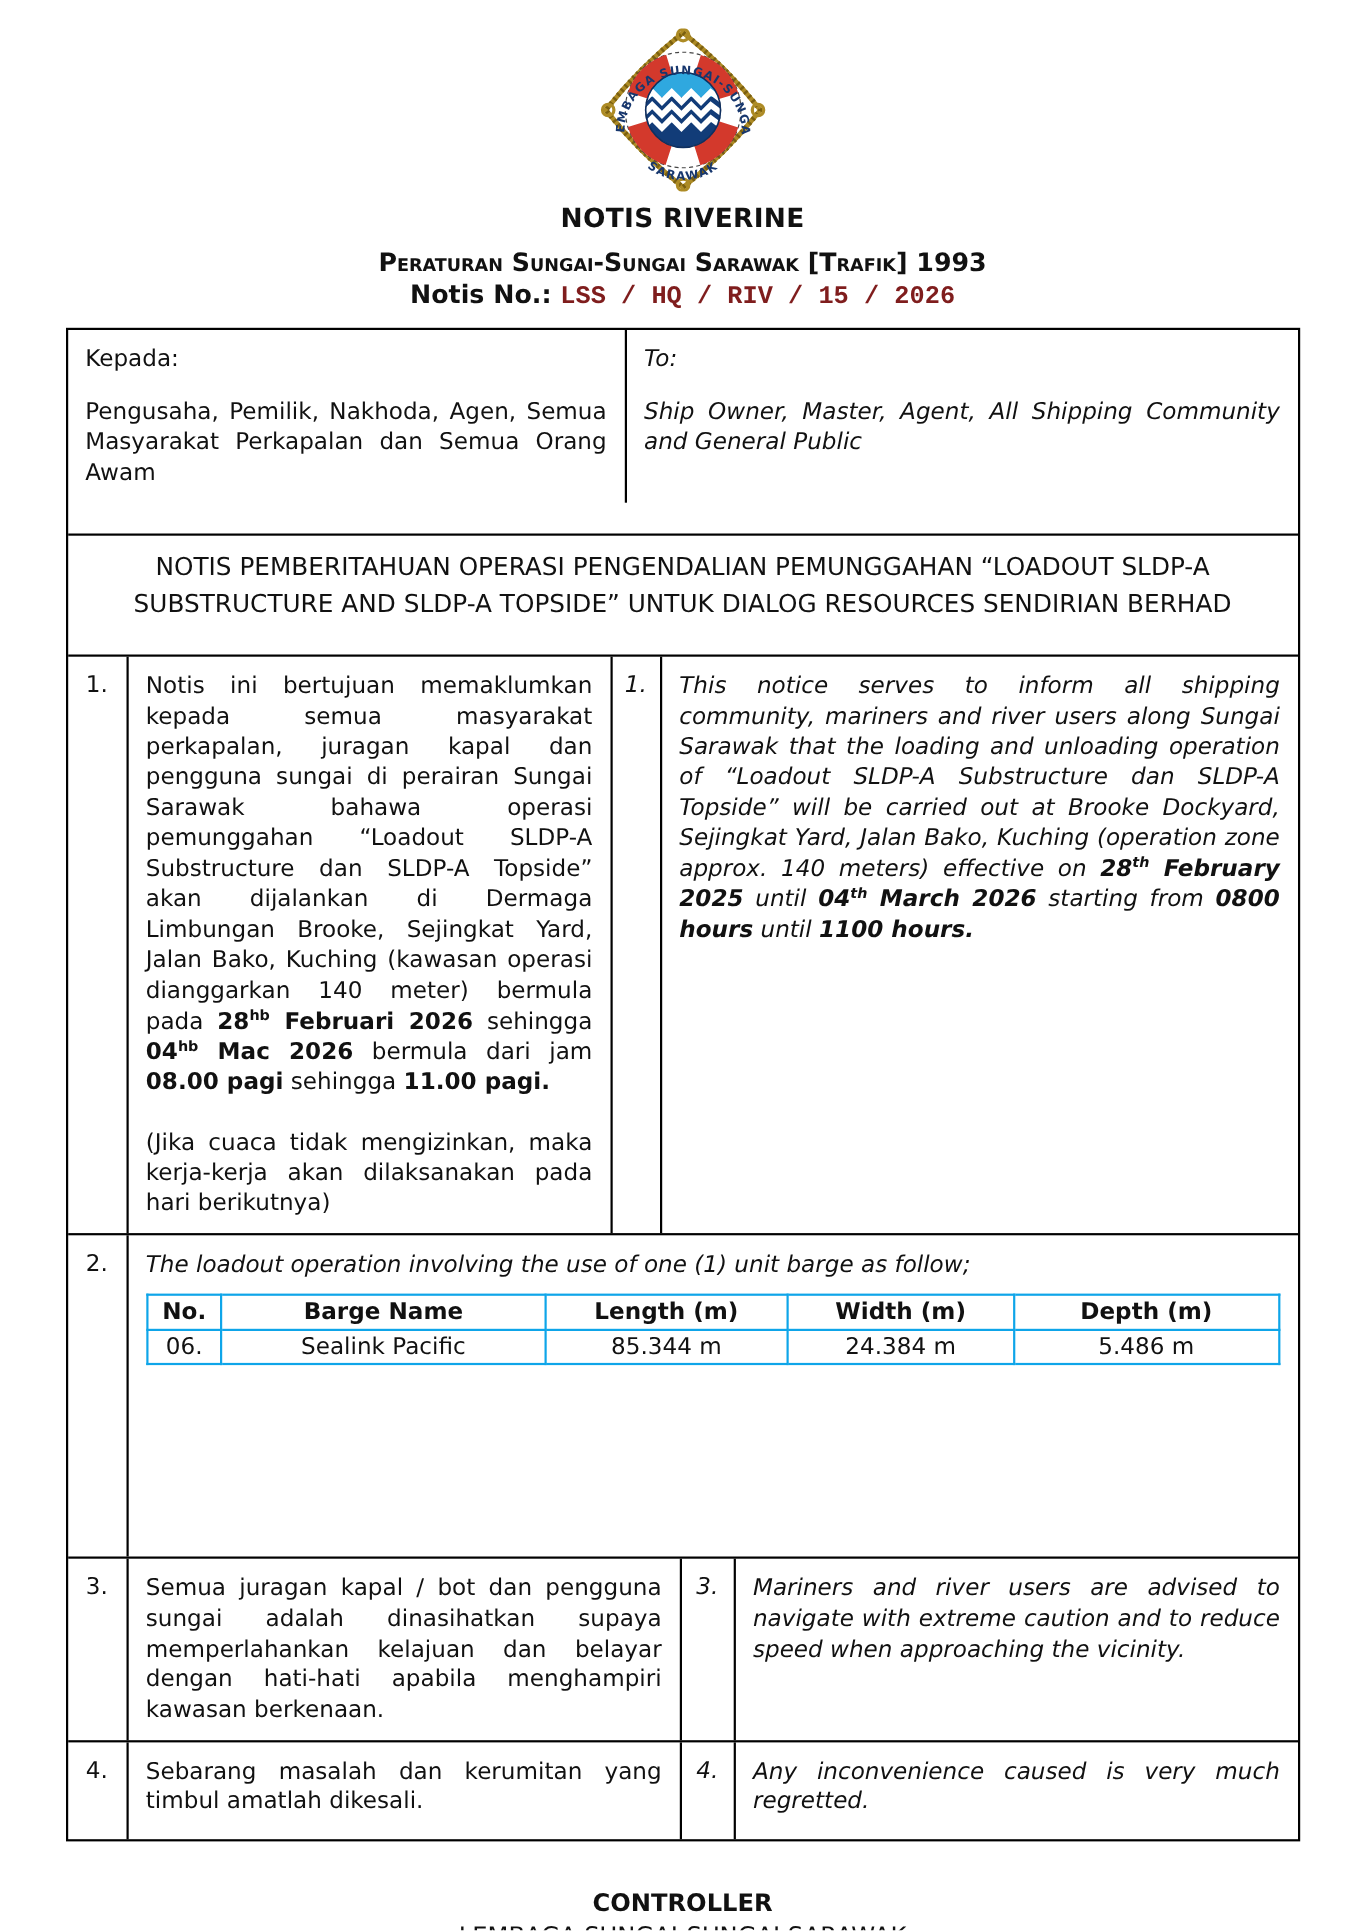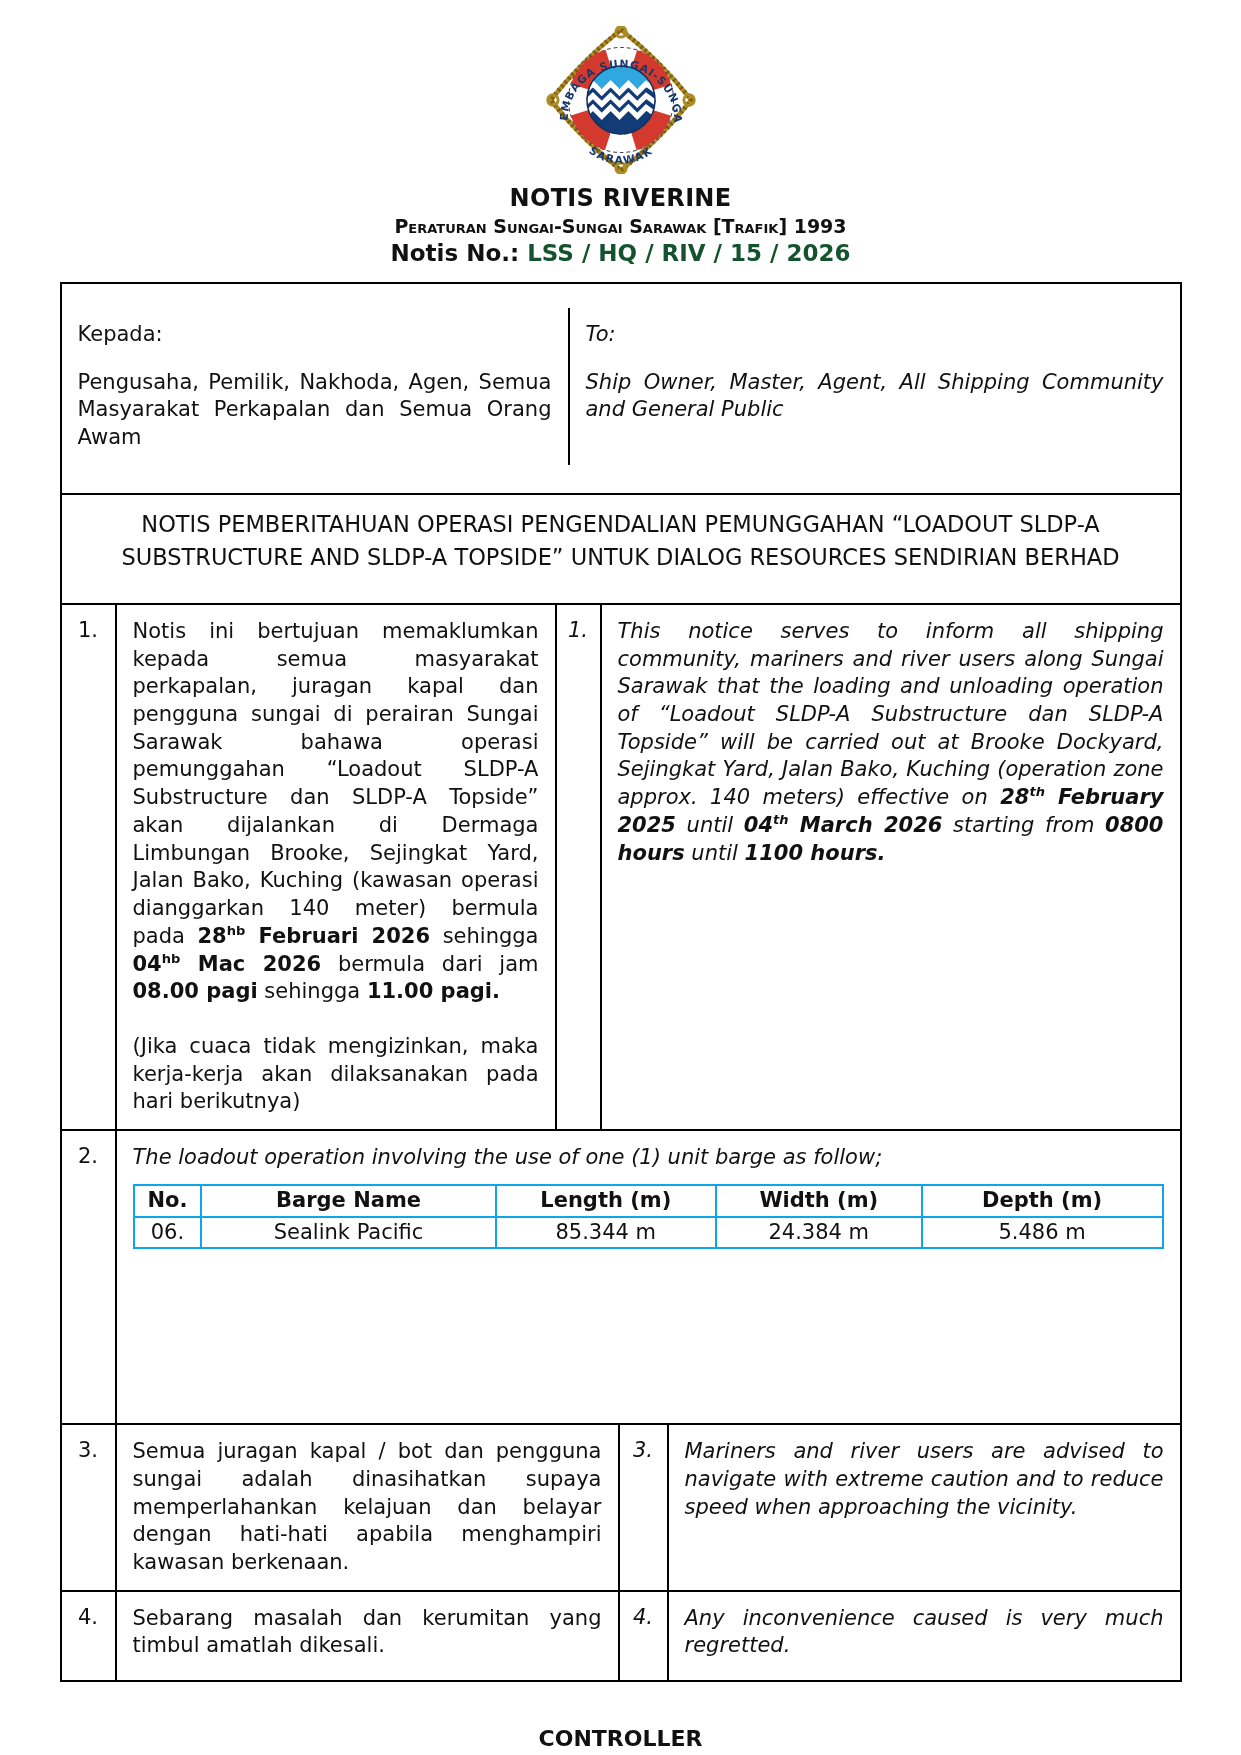--- a/index.html
+++ b/index.html
@@ -5,34 +5,34 @@
   html,body { margin:0; padding:0; background:#ffffff; }
   .page {
     width:1241px; height:1755px; background:#ffffff; color:#111;
     font-family:"DejaVu Sans","Liberation Sans",sans-serif;
     position:relative; overflow:hidden;
   }
   .logo-wrap { padding-top:26px; text-align:center; }
   .logo-wrap svg { width:180px; height:148px; }
 
   .doc-title { text-align:center; font-weight:bold; font-size:24px; margin-top:6px; letter-spacing:0.3px; }
-  .doc-subtitle { text-align:center; font-weight:bold; font-size:19px; font-variant:small-caps; margin-top:3px; }
+  .doc-subtitle { text-align:center; font-weight:bold; font-size:23px; font-variant:small-caps; margin-top:14px; }
   .notice-no { text-align:center; font-weight:bold; font-size:23px; margin-top:3px; }
-  .notice-no .value { color:#14532d; }
+  .notice-no .value { color:#7f1d1d;font-family:Liberation Mono, monospace; }
 
   .main-table { width:1118px; margin:16px auto 0; border:2px solid #000; }
   .row { display:grid; border-top:2px solid #000; box-sizing:border-box; }
   .row:first-child { border-top:none; }
   .bl { border-left:2px solid #000; }
 
   .cell { padding:13px 16px; font-size:21px; line-height:1.32; text-align:justify; box-sizing:border-box; }
   .en { font-style:italic; }
   .numcol { padding-top:13px; text-align:center; font-size:21px; box-sizing:border-box; }
 
-  .row-kepada { grid-template-columns:506px 1fr; min-height:124px;margin-top:24px; }
+  .row-kepada { grid-template-columns:506px 1fr; min-height:124px; }
   .row-kepada .lbl { margin:0 0 20px 0; }
   .row-kepada p { margin:0; }
 
   .row-title { display:block; min-height:110px; padding:13px 44px; text-align:center;
                font-weight:normal; font-size:22.5px; line-height:1.45; box-sizing:border-box;margin-top:28px; }
 
   .grid4a { grid-template-columns:53px 440px 45px 1fr; }
   .grid4b { grid-template-columns:53px 503px 49px 1fr; }
   .row-s1 { min-height:450px; }
   .row-s2 { grid-template-columns:53px 1fr; min-height:294px; }

